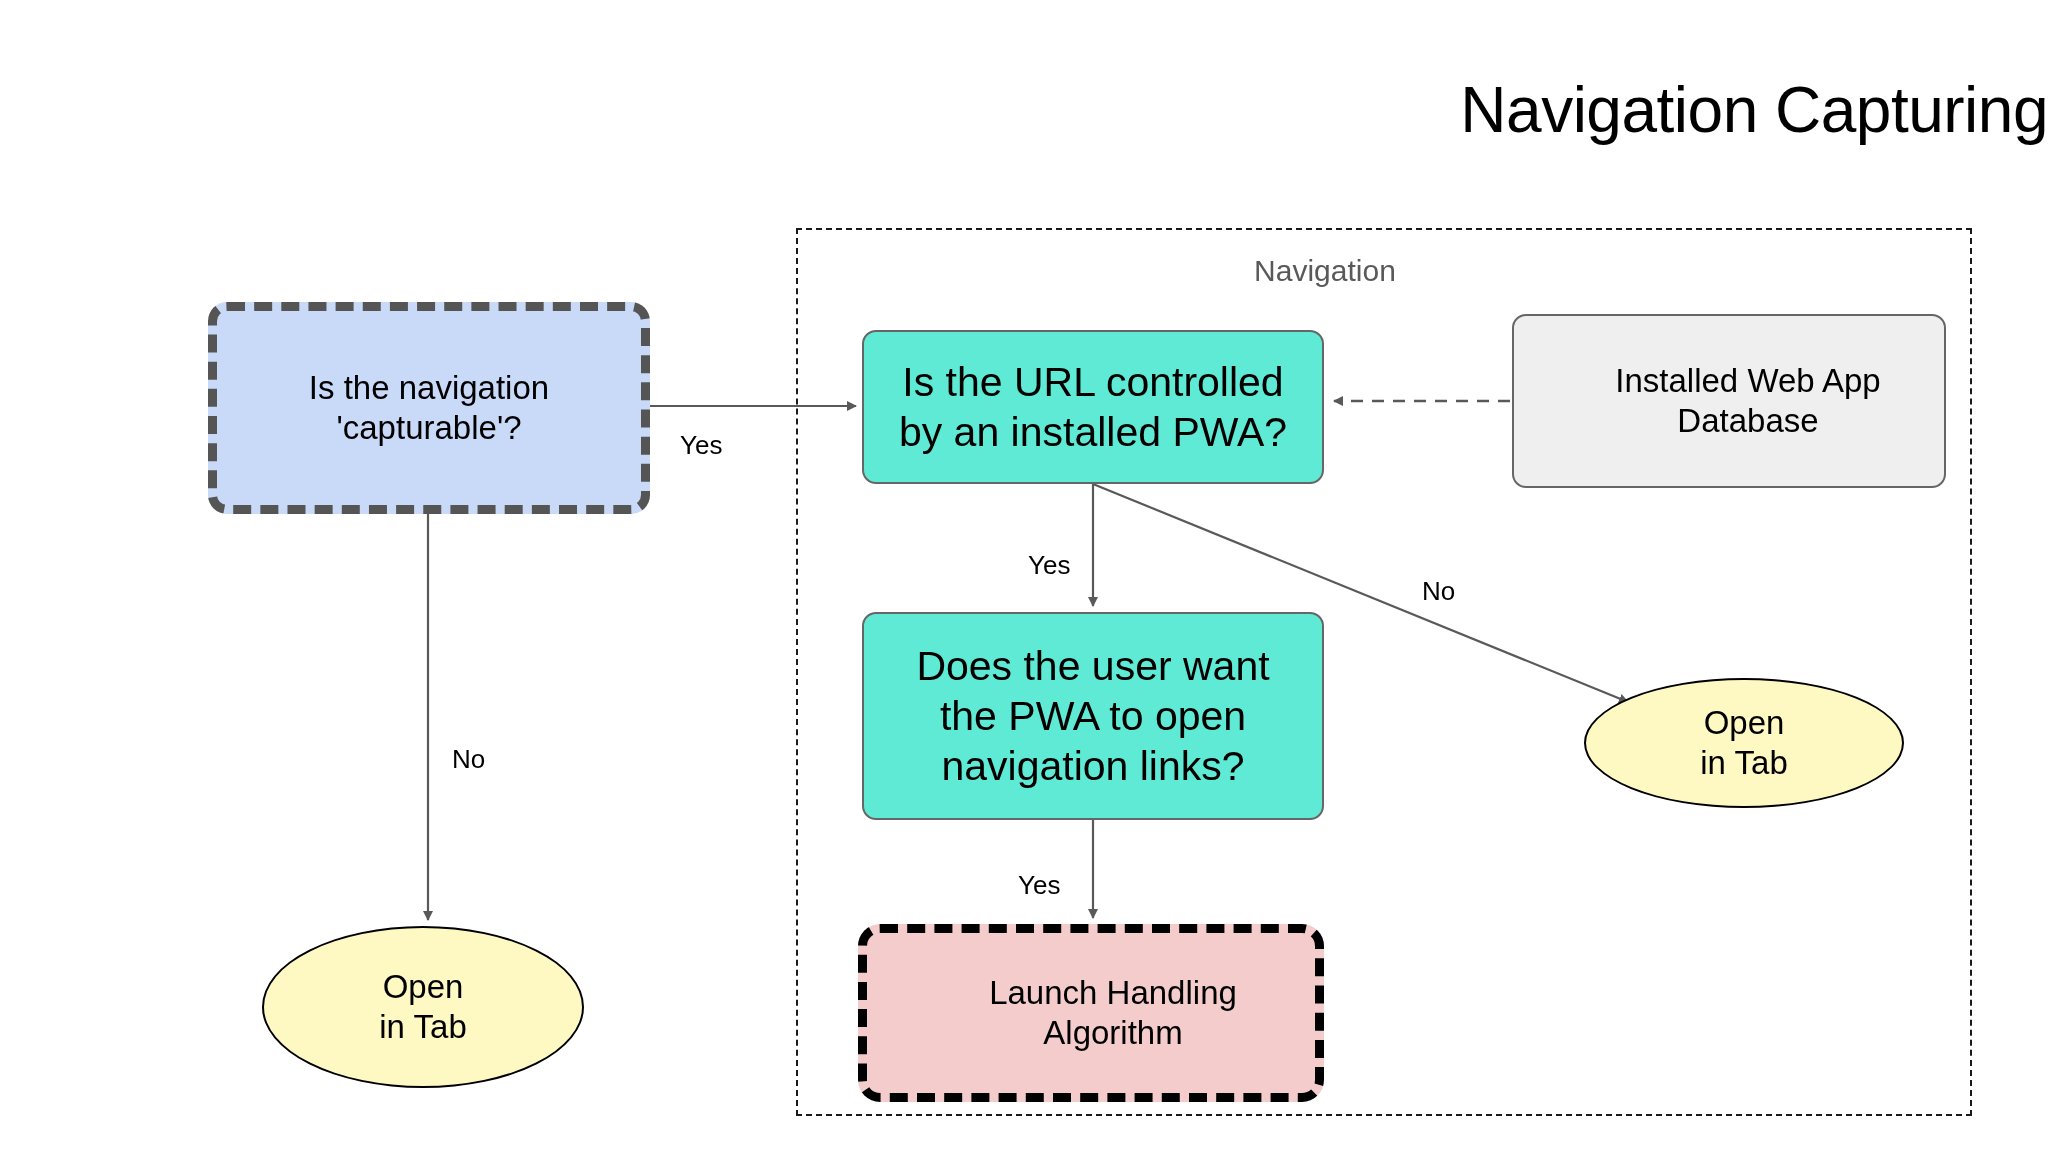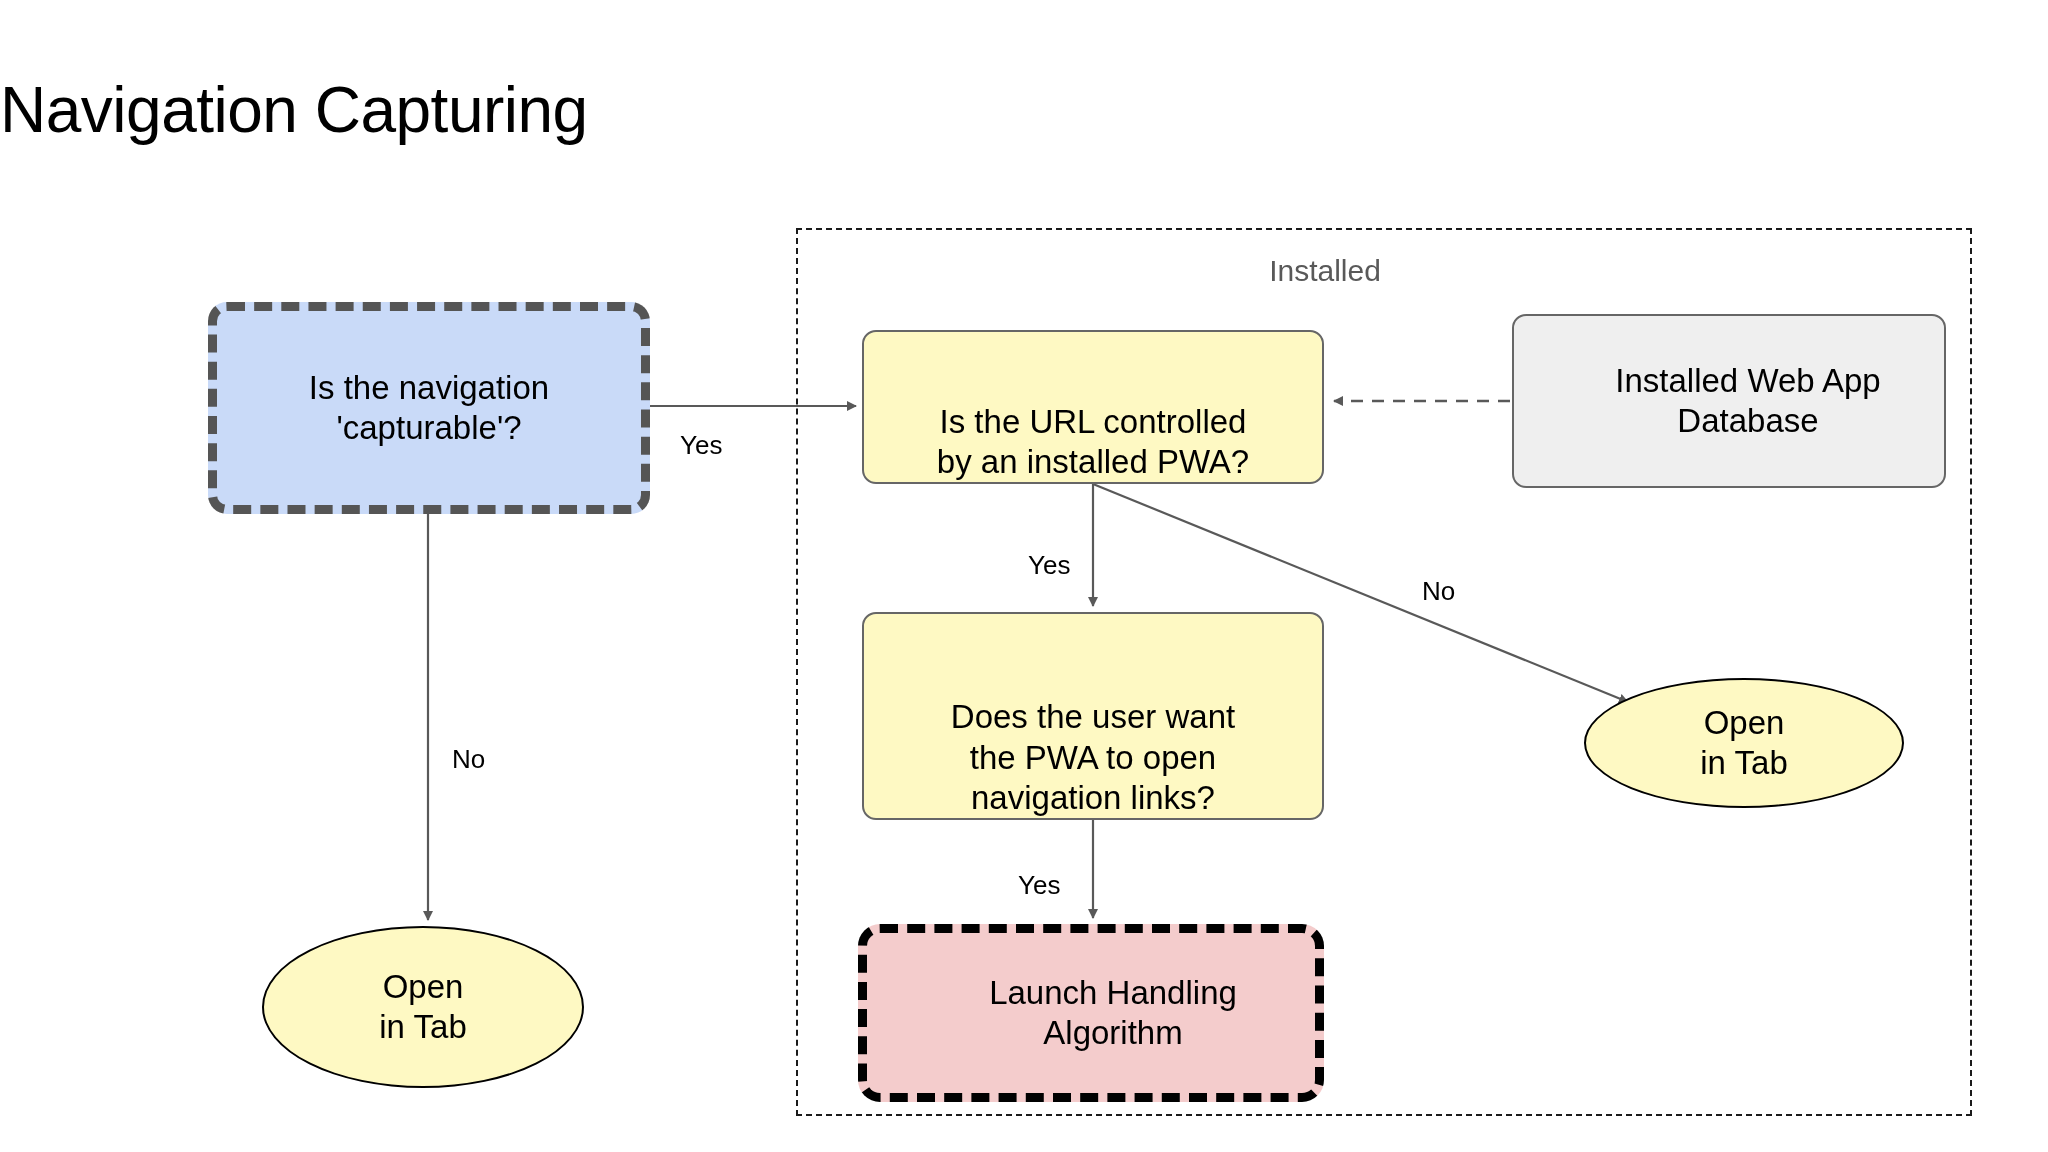--- a/index.html
+++ b/index.html
@@ -18,21 +18,21 @@
     background: #ffffff;
     overflow: hidden;
   }
 
   
   #diagram-title {
     position: absolute;
     left: 0;
     top: 78px;
     width: 2048px;
-    text-align: left;
+    text-align: right;
     font-size: 64px;
     font-weight: 400;
     color: #000000;
     letter-spacing: -0.5px;
     line-height: 1;
   }
 
   
   #capturable-group {
     position: absolute;
@@ -63,25 +63,24 @@
     align-items: center;
     justify-content: center;
     text-align: center;
     color: #000000;
     line-height: 1.22;
   }
   .node .node-text { display: block; white-space: pre-line; }
 
   
   .box-blue {
-    background: #fef9c3;
+    background: #5eead4;
     border: 2px solid #666666;
     border-radius: 14px;
-    font-size: 33px;
-    align-items: flex-end;
+    font-size: 41px;
   }
   
   .box-emph-grey {
     background: #c9daf8;
     border: 9px dashed #555555;
     border-radius: 19px;
     font-size: 33px;
   }
   
   .box-emph-black {
@@ -138,21 +137,21 @@
   }
 </style>
 </head>
 <body>
 
 <div id="canvas">
 
   <div id="diagram-title">Navigation Capturing</div>
 
   <div id="capturable-group"></div>
-  <div id="capturable-group-label">Installed</div>
+  <div id="capturable-group-label">Navigation</div>
 
   <svg id="edge-layer" viewBox="0 0 2048 1152" xmlns="http://www.w3.org/2000/svg">
     <defs>
       <marker id="arrow-solid" markerWidth="12" markerHeight="12" refX="9" refY="5" orient="auto" markerUnits="userSpaceOnUse">
         <path d="M0,0 L10,5 L0,10 z" fill="#595959"></path>
       </marker>
       <marker id="arrow-open" markerWidth="14" markerHeight="14" refX="10" refY="5.5" orient="auto" markerUnits="userSpaceOnUse">
         <path d="M0,0 L11,5.5 L0,11" fill="none" stroke="#595959" stroke-width="1.6"></path>
       </marker>
     </defs>

